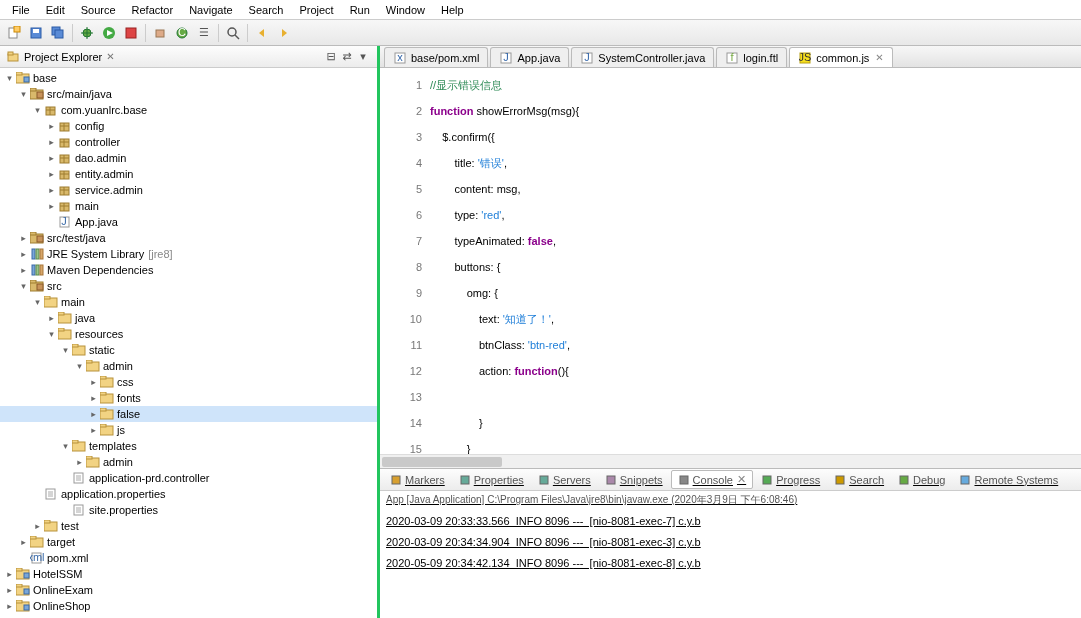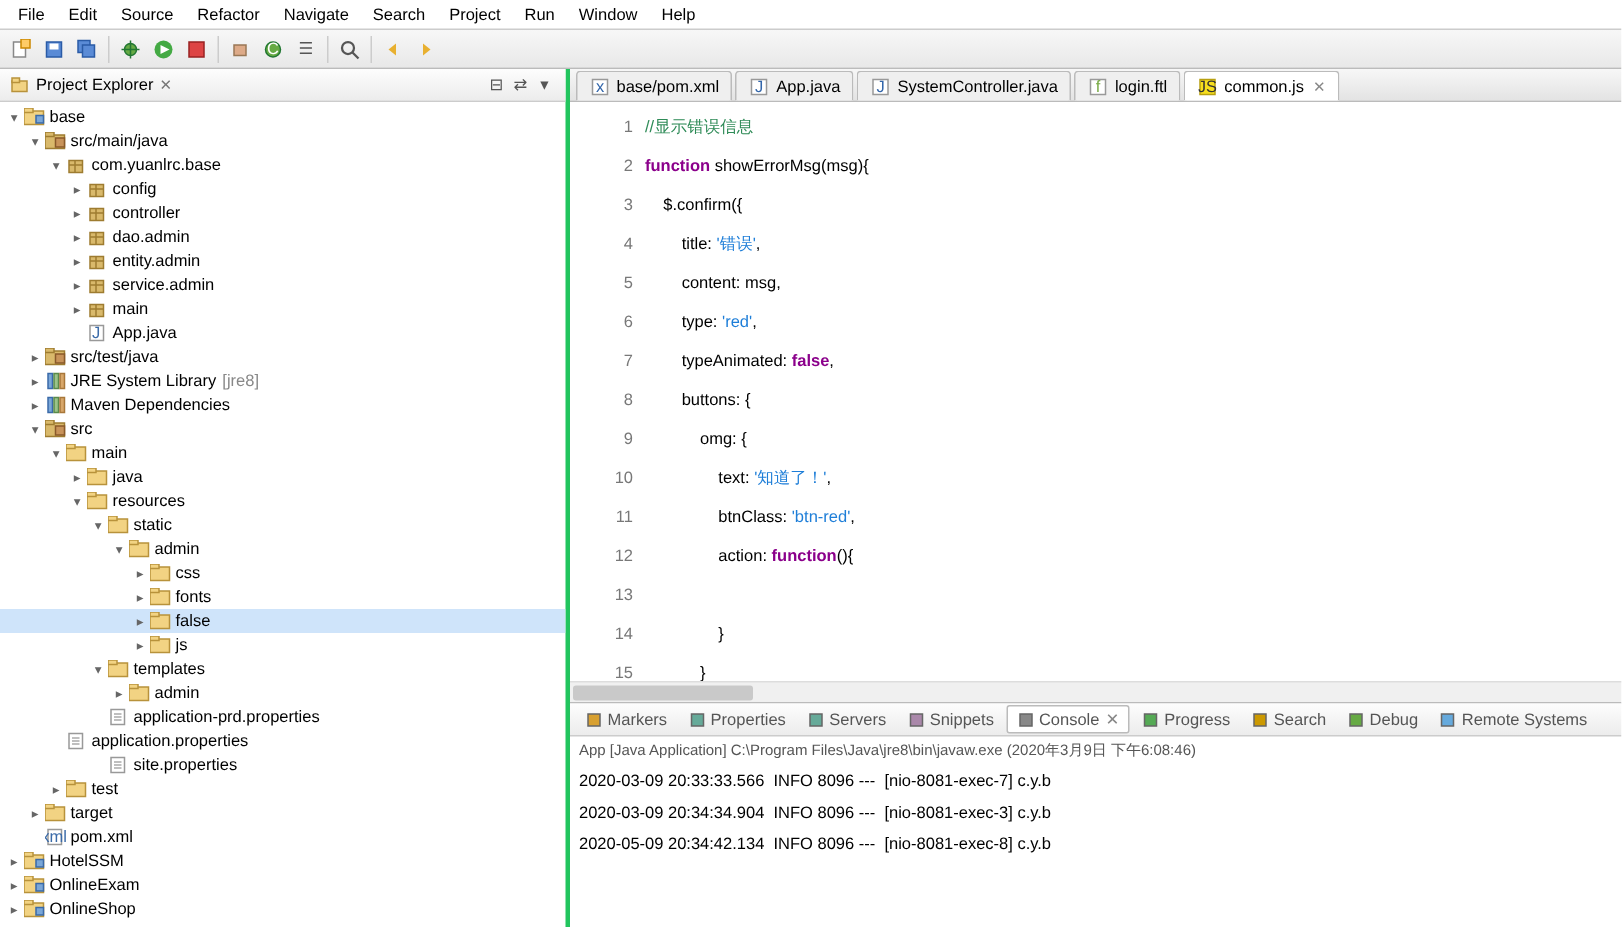--- a/index.html
+++ b/index.html
@@ -28,21 +28,21 @@
 .edtab .icn { width: 14px; height: 14px; margin-right: 4px; display:inline-flex; align-items:center; justify-content:center; }
 .edtab .x { margin-left: 6px; color: #888; font-size: 10px; }
 .code { flex: 1; display: flex; overflow: hidden; background: #fff; }
 .gutter { width: 50px; text-align: right; padding: 4px 8px 4px 0; color: #787878; font-family: Consolas, monospace; font-size: 17px; background: #fff; line-height: 26px; }
 .codetext { flex: 1; padding: 4px 0; font-family: Consolas, monospace; font-size: 17px; line-height: 26px; white-space: pre; overflow: auto; }
 .cm-comment { color: #2e8b57; }
 .cm-kw { color: #8b008b; font-weight: bold; }
 .cm-str { color: #1e7ed8; }
 .cm-bool { color: #8b008b; font-weight: bold; }
 .cm-id { color: #000; }
-.bottom { height: 150px; border-top: 1px solid #bbb; display: flex; flex-direction: column; }
+.bottom { height: 150px; border-top: 1px solid #bbb; display: flex; flex-direction: column; text-decoration: underline; }
 .bottabs { height: 22px; background: linear-gradient(#fdfdfd,#ececec); border-bottom: 1px solid #ccc; display: flex; align-items: center; padding: 0 4px; gap: 2px; overflow: hidden; }
 .btab { display: flex; align-items: center; padding: 2px 6px; color: #555; font-size: 11px; border-radius: 2px; }
 .btab.active { background: #fff; border: 1px solid #bbb; }
 .btab .icn { width: 12px; height: 12px; margin-right: 3px; display:inline-flex; align-items:center; justify-content:center; }
 .coninfo { padding: 2px 6px; color: #555; font-size: 10px; }
 .conout { flex: 1; padding: 2px 6px; font-family: Consolas, monospace; font-size: 16px; line-height: 21px; white-space: pre; overflow: hidden; }
 .hscroll { height: 14px; background: #f0f0f0; border-top: 1px solid #ddd; position: relative; }
 .hscroll .thumb { position: absolute; left: 2px; top: 2px; height: 10px; width: 120px; background: #c9c9c9; border-radius: 2px; }
 svg { display: block; }
 </style>
@@ -418,21 +418,21 @@
         <div class="tnode" style="padding-left: 60px;">
           <span class="twist"></span>
           <span class="ticn">
             <svg width="14" height="12">
               <rect x="2" y="1" width="9" height="10" fill="#fff" stroke="#999"></rect>
               <line x1="4" y1="4" x2="9" y2="4" stroke="#aaa"></line>
               <line x1="4" y1="6" x2="9" y2="6" stroke="#aaa"></line>
               <line x1="4" y1="8" x2="9" y2="8" stroke="#aaa"></line>
             </svg>
           </span>
-          <span class="tlabel">application-prd.properties</span>
+          <span class="tlabel">application-prd.controller</span>
         </div>
         <div class="tnode" style="padding-left: 32px;">
           <span class="twist"></span>
           <span class="ticn">
             <svg width="14" height="12">
               <rect x="2" y="1" width="9" height="10" fill="#fff" stroke="#999"></rect>
               <line x1="4" y1="4" x2="9" y2="4" stroke="#aaa"></line>
               <line x1="4" y1="6" x2="9" y2="6" stroke="#aaa"></line>
               <line x1="4" y1="8" x2="9" y2="8" stroke="#aaa"></line>
             </svg>

